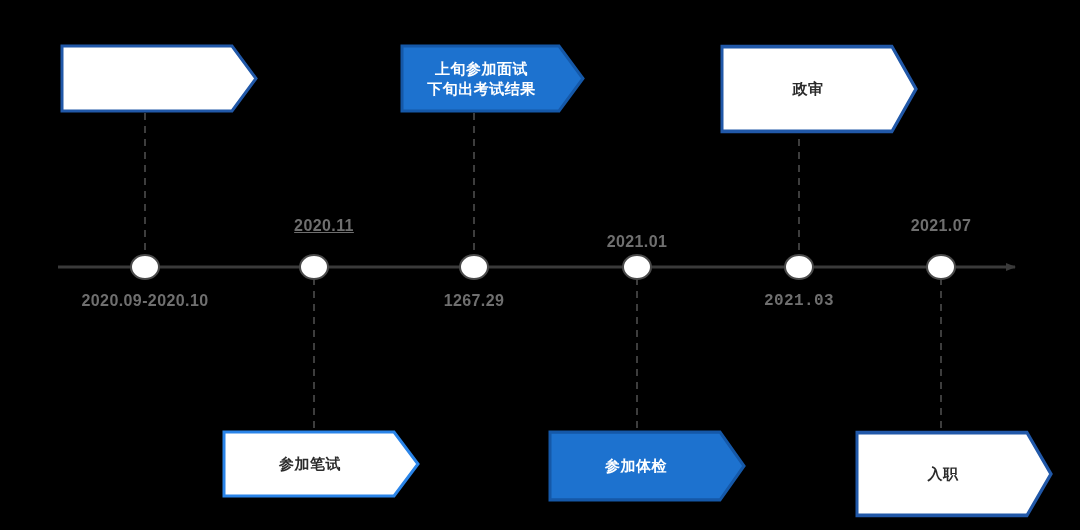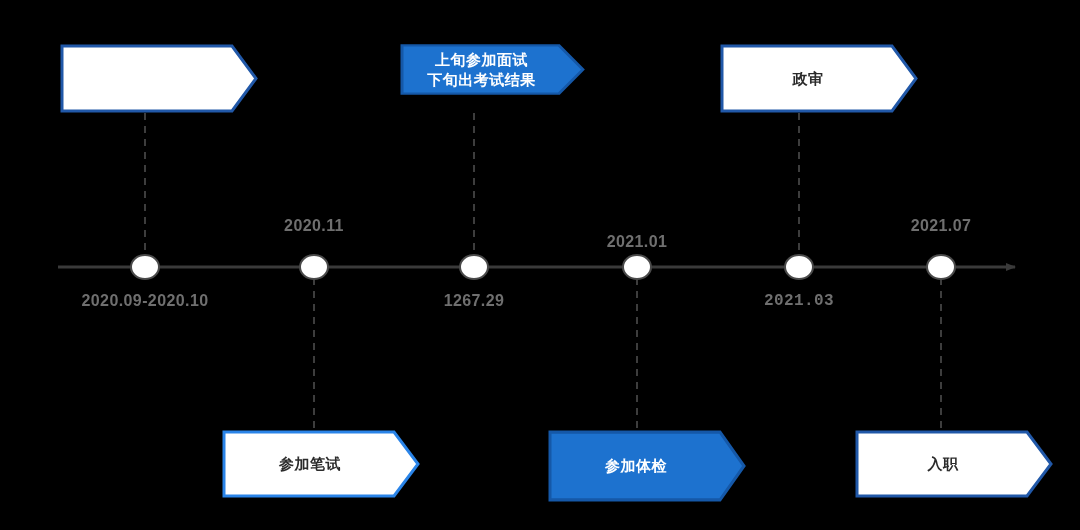--- a/index.html
+++ b/index.html
@@ -89,59 +89,59 @@
         <ellipse cx="314" cy="267" rx="14" ry="12" fill="#ffffff" stroke="#4a4a4a" stroke-width="2"></ellipse>
         <ellipse cx="474" cy="267" rx="14" ry="12" fill="#ffffff" stroke="#4a4a4a" stroke-width="2"></ellipse>
         <ellipse cx="637" cy="267" rx="14" ry="12" fill="#ffffff" stroke="#4a4a4a" stroke-width="2"></ellipse>
         <ellipse cx="799" cy="267" rx="14" ry="12" fill="#ffffff" stroke="#4a4a4a" stroke-width="2"></ellipse>
         <ellipse cx="941" cy="267" rx="14" ry="12" fill="#ffffff" stroke="#4a4a4a" stroke-width="2"></ellipse>
       </g>
   </svg>
 
   <div id="tick-labels">
       <div class="tick-label" style="left: 145px; color: rgb(111, 111, 111); top: 292px;">2020.09-2020.10</div>
-      <div class="tick-label" style="left: 314px; color: rgb(111, 111, 111); top: 217px;">2020.11</div>
+      <div class="tick-label" style="left: 324px; color: rgb(111, 111, 111); top: 217px; text-decoration: underline;">2020.11</div>
       <div class="tick-label" style="left: 474px; color: rgb(111, 111, 111); top: 292px;">1267.29</div>
       <div class="tick-label" style="left: 637px; color: rgb(111, 111, 111); top: 217px; margin-top: 16px;">2021.01</div>
       <div class="tick-label" style="left: 799px; color: rgb(111, 111, 111); top: 292px; font-family: Liberation Mono, monospace;">2021.03</div>
       <div class="tick-label" style="left: 941px; color: rgb(111, 111, 111); top: 217px;">2021.07</div>
     </div>
 
   <div id="banner-layer">
       <div class="banner white" style="left: 60px; top: 44px; width: 198px; height: 69px;">
         <svg class="banner-shape" viewBox="0 0 198 69" preserveAspectRatio="none">
           <path d="M2,2 L172,2 L196,34.5 L172,67 L2,67 Z" fill="#ffffff" stroke="#2158a8" stroke-width="3" stroke-linejoin="miter"></path>
         </svg>
       </div>
-      <div class="banner blue" style="left: 400px; top: 44px; width: 185px; height: 51px;">
+      <div class="banner blue" style="left: 400px; top: 44px; width: 185px; height: 69px;">
         <svg class="banner-shape" viewBox="0 0 185 69" preserveAspectRatio="none">
           <path d="M2,2 L159,2 L183,34.5 L159,67 L2,67 Z" fill="#1d72cf" stroke="#1558a8" stroke-width="3" stroke-linejoin="miter"></path>
         </svg>
         <div class="banner-text">上旬参加面试
 下旬出考试结果</div>
       </div>
-      <div class="banner white" style="left: 720px; top: 44px; width: 198px; height: 69px;">
+      <div class="banner white" style="left: 720px; top: 44px; width: 198px; height: 90px;">
         <svg class="banner-shape" viewBox="0 0 198 69" preserveAspectRatio="none">
           <path d="M2,2 L172,2 L196,34.5 L172,67 L2,67 Z" fill="#ffffff" stroke="#2158a8" stroke-width="3" stroke-linejoin="miter"></path>
         </svg>
         <div class="banner-text">政审</div>
       </div>
       <div class="banner white" style="left: 222px; top: 430px; width: 198px; height: 68px;">
         <svg class="banner-shape" viewBox="0 0 198 68" preserveAspectRatio="none">
           <path d="M2,2 L172,2 L196,34 L172,66 L2,66 Z" fill="#ffffff" stroke="#2a84e8" stroke-width="3" stroke-linejoin="miter"></path>
         </svg>
         <div class="banner-text">参加笔试</div>
       </div>
       <div class="banner blue" style="left: 548px; top: 430px; width: 198px; height: 72px;">
         <svg class="banner-shape" viewBox="0 0 198 68" preserveAspectRatio="none">
           <path d="M2,2 L172,2 L196,34 L172,66 L2,66 Z" fill="#1d72cf" stroke="#1558a8" stroke-width="3" stroke-linejoin="miter"></path>
         </svg>
         <div class="banner-text">参加体检</div>
       </div>
-      <div class="banner white" style="left: 855px; top: 430px; width: 198px; height: 68px;">
+      <div class="banner white" style="left: 855px; top: 430px; width: 198px; height: 88px;">
         <svg class="banner-shape" viewBox="0 0 198 68" preserveAspectRatio="none">
           <path d="M2,2 L172,2 L196,34 L172,66 L2,66 Z" fill="#ffffff" stroke="#2158a8" stroke-width="3" stroke-linejoin="miter"></path>
         </svg>
         <div class="banner-text">入职</div>
       </div>
     </div>
 
 </div>
 
 </body></html>

